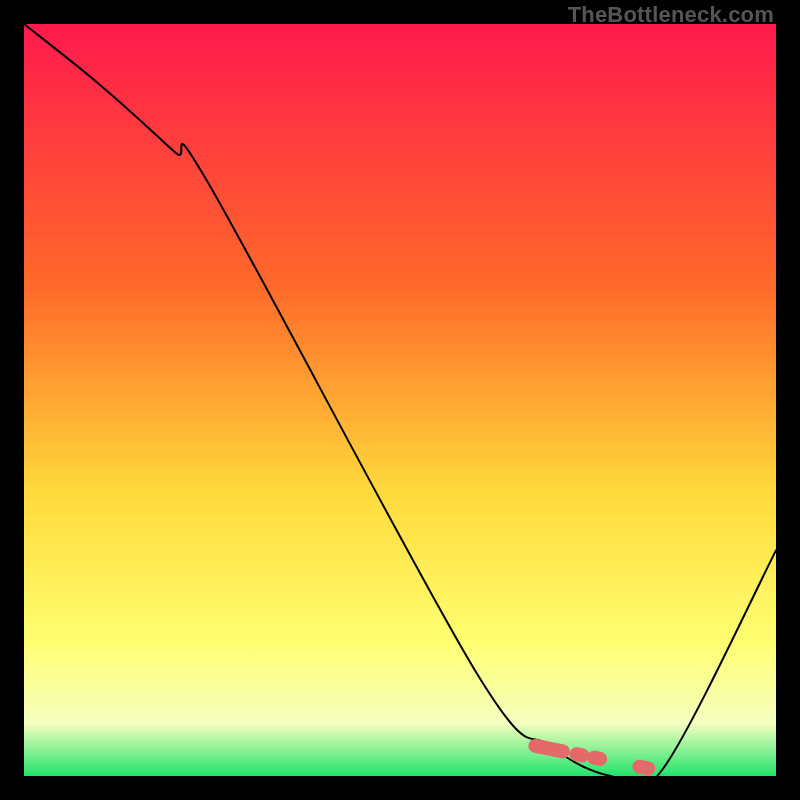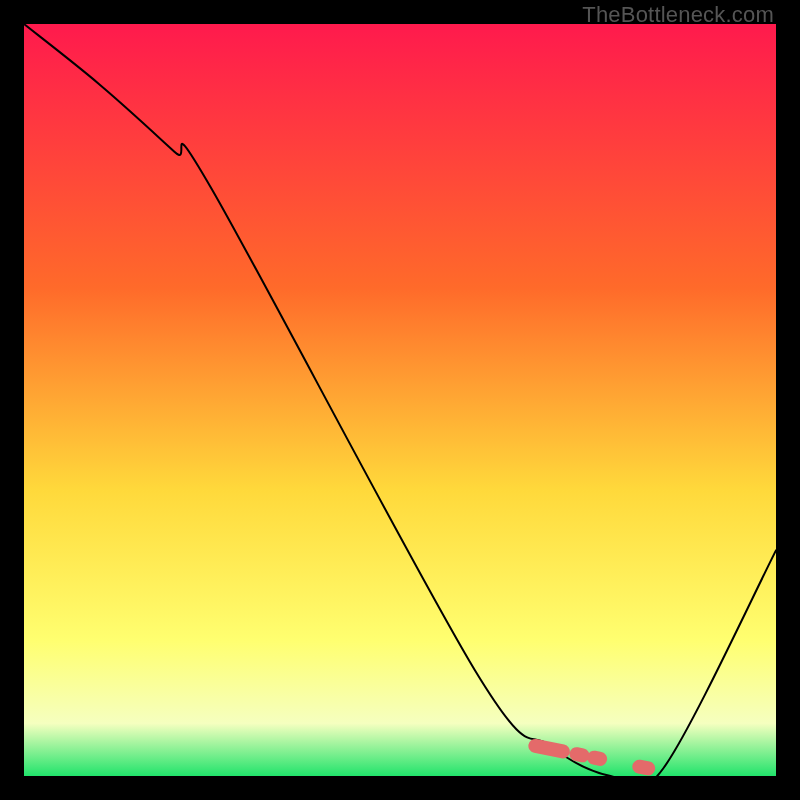--- a/index.html
+++ b/index.html
@@ -25,21 +25,21 @@
     top: 0;
     width: 752px;
     height: 752px;
   }
   .watermark {
     position: absolute;
     top: 2px;
     right: 26px;
     color: #555;
     font-size: 22px;
-    font-weight: 400;
+    font-weight: 700;
     letter-spacing: 0.2px;
   }
 </style>
 </head>
 <body>
 
 <div class="watermark">TheBottleneck.com</div>
 
 <div class="frame">
   <svg class="plot" viewBox="0 0 752 752" preserveAspectRatio="none">

